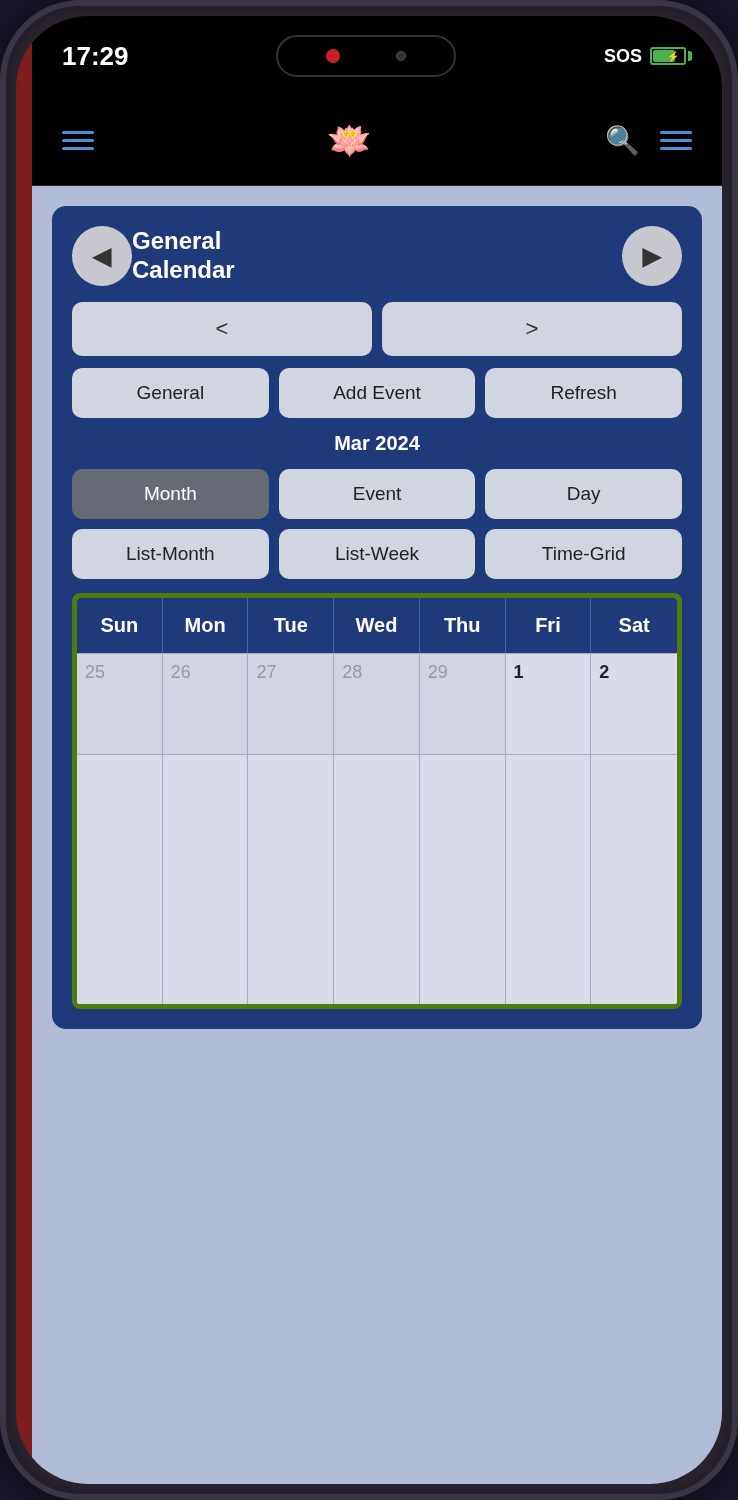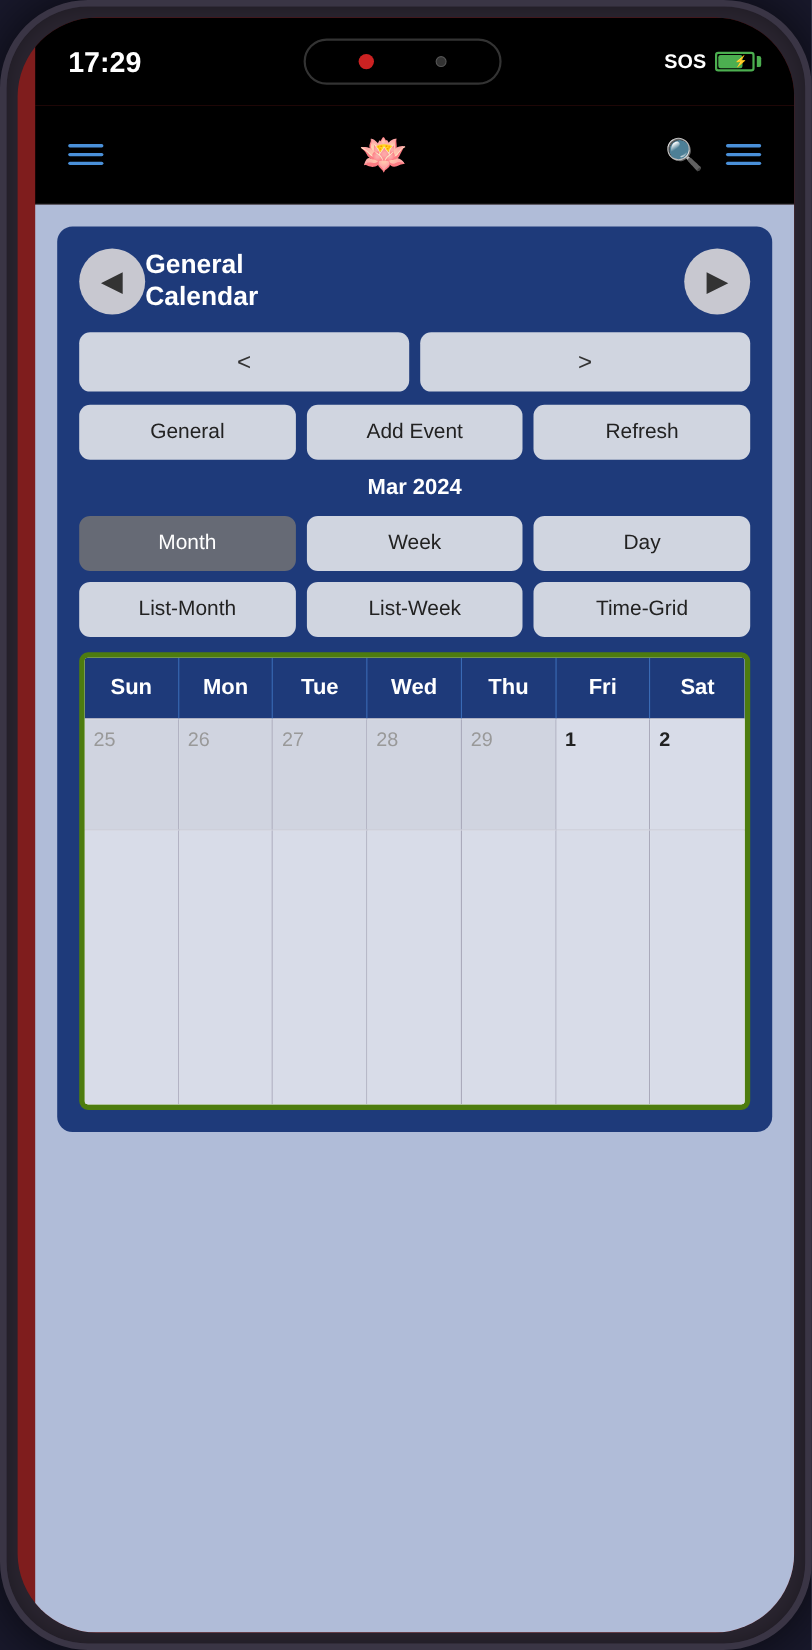--- a/index.html
+++ b/index.html
@@ -390,21 +390,21 @@
         <div class="action-row">
           <button class="action-btn">General</button>
           <button class="action-btn">Add Event</button>
           <button class="action-btn">Refresh</button>
         </div>
 
         <div class="month-label">Mar 2024</div>
 
         <div class="view-row-1">
           <button class="view-btn active">Month</button>
-          <button class="view-btn">Week</button>
+          <button class="view-btn">Event</button>
           <button class="view-btn">Day</button>
         </div>
 
         <div class="view-row-2">
           <button class="view-btn">List-Month</button>
           <button class="view-btn">List-Week</button>
           <button class="view-btn">Time-Grid</button>
         </div>
 
         <div class="calendar-grid">

